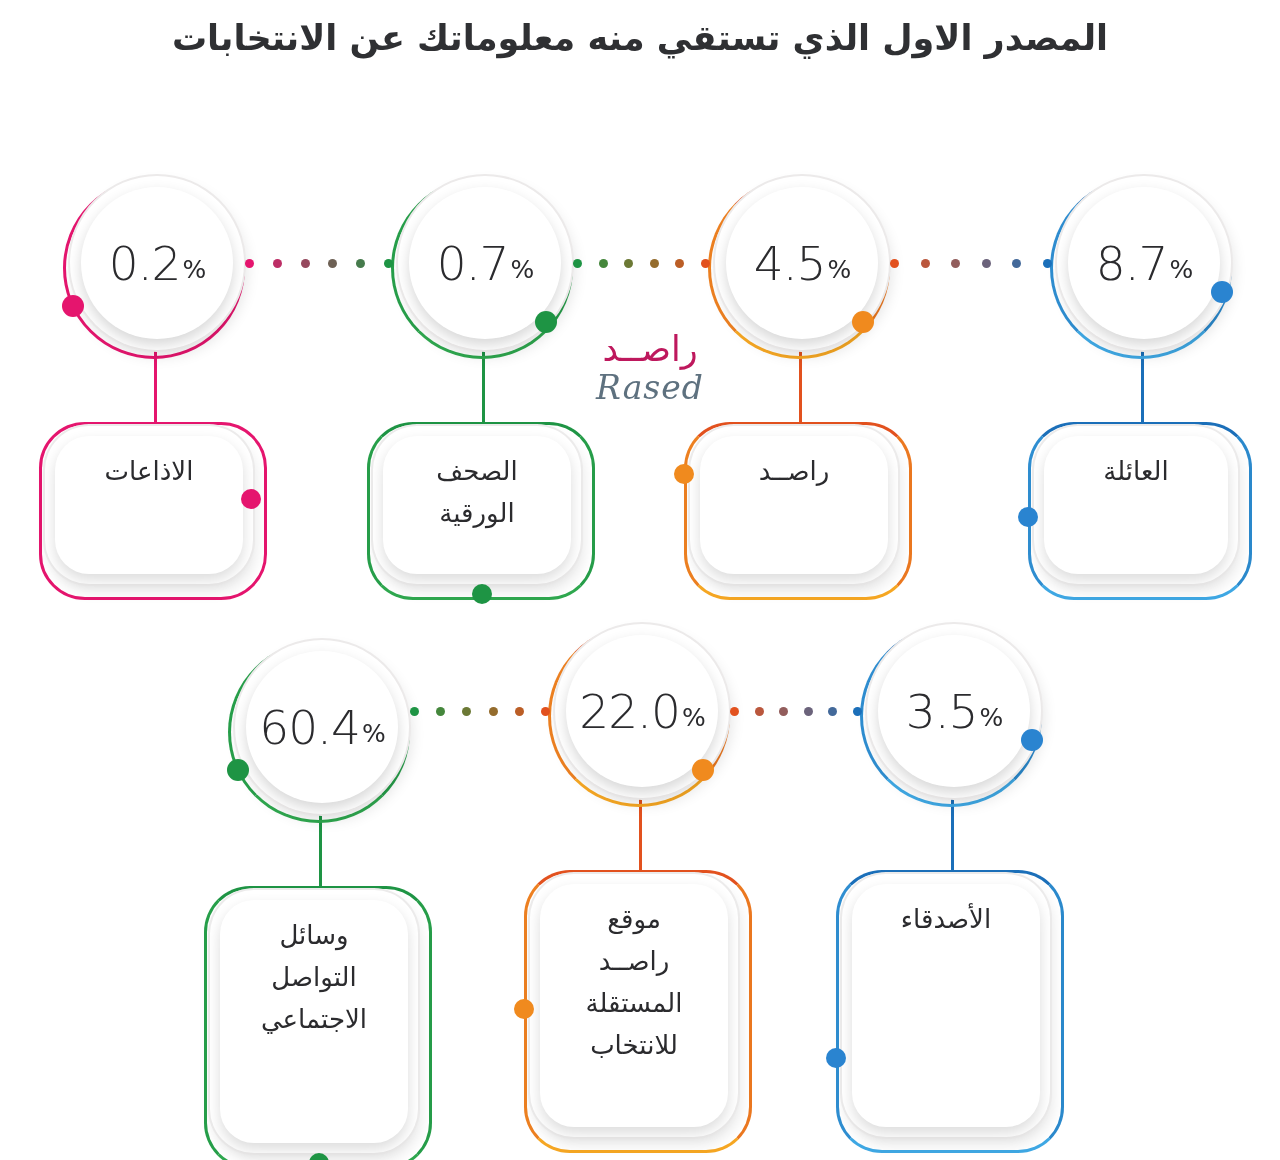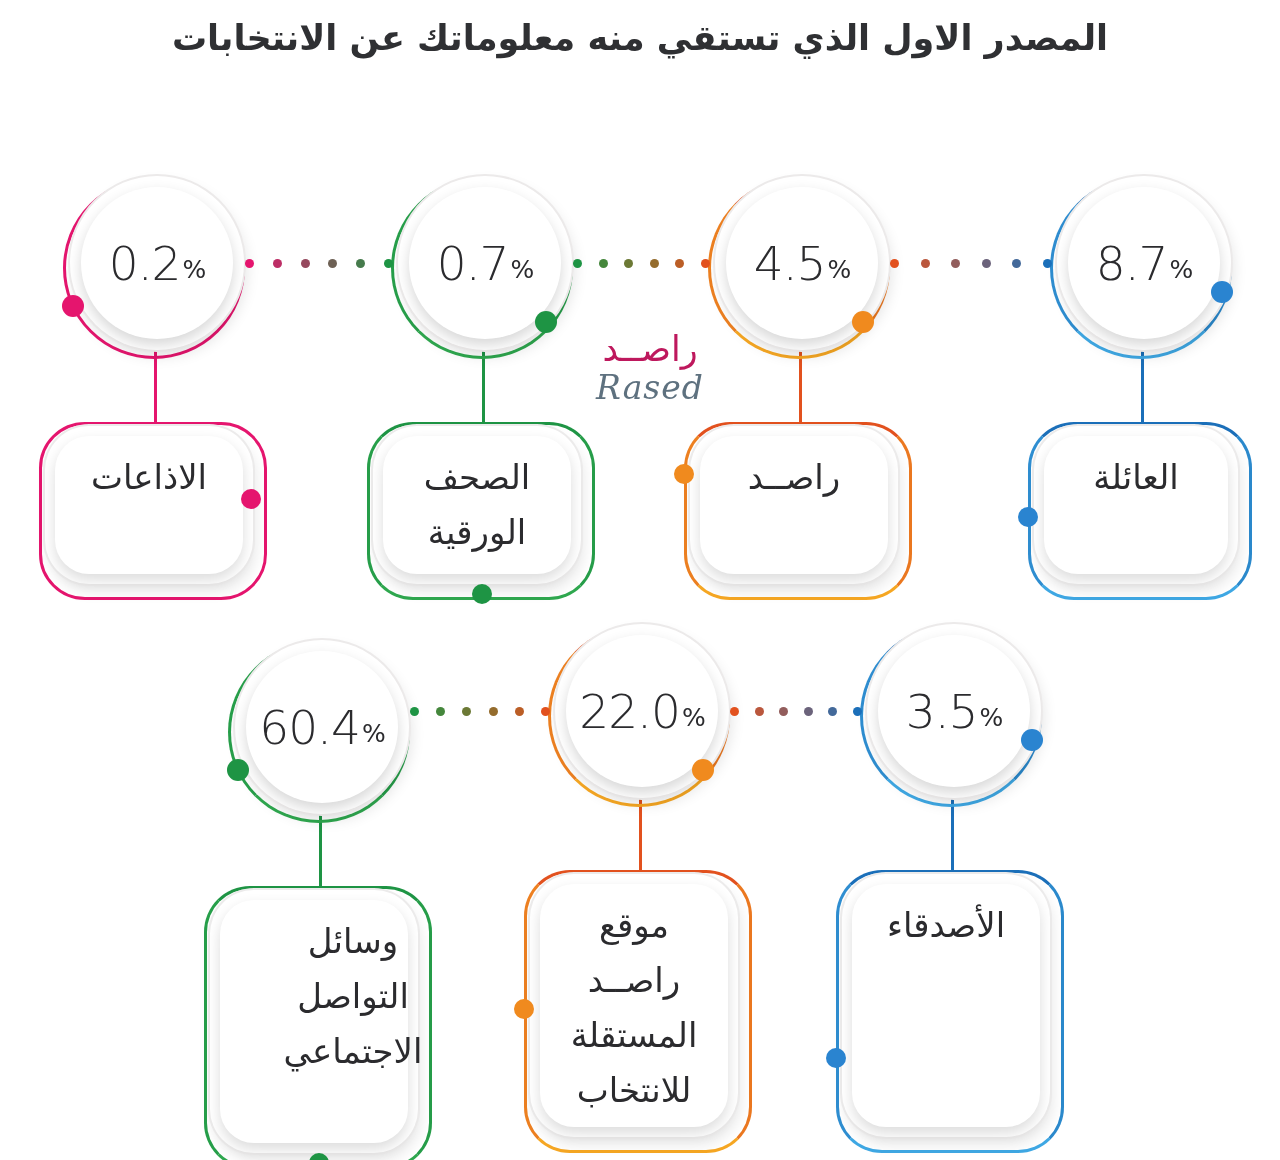--- a/index.html
+++ b/index.html
@@ -51,21 +51,21 @@
     box-shadow:0 6px 14px rgba(0,0,0,.14),
                0 0 0 10px #ffffff,
                0 0 0 12px #ecebeb,
                3px 8px 14px 10px rgba(0,0,0,.09);
   }
   .box-ring{position:absolute;border-style:solid;background:transparent;}
   .box-label{
     position:absolute;left:0;width:100%;
     text-align:center;direction:rtl;
     font-family:"DejaVu Sans","Liberation Sans",sans-serif;
-    font-size:34px;color:#2b2b2e;line-height:1.62;font-weight:400;
+    font-size:26px;color:#2b2b2e;line-height:1.62;font-weight:400;
   }
 
   
   .knob{position:absolute;border-radius:50%;}
 
   
   .dots{position:absolute;display:flex;align-items:center;justify-content:space-between;}
   .dots i{display:block;border-radius:50%;}
 
   
@@ -180,21 +180,21 @@
         <div class="stem" style="left: 318.5px; top: 795px; height: 79px; background: rgb(30, 148, 68);"></div>
         <div class="circ-ring" style="left: 228px; top: 625px; width: 176px; height: 176px; border-width: 3px; border-color: rgb(30, 148, 68) rgb(38, 157, 73) rgb(47, 168, 79) rgb(39, 159, 74);"></div>
         <div class="circ-shadow" style="left: 246px; top: 635px; width: 152px; height: 152px;"></div>
         <div class="pct" style="left: 246px; top: 635px; width: 152px; height: 152px;">
           <span>60.4</span>
           <span class="sign">%</span>
         </div>
         <div class="knob" style="left: 227.301px; top: 743.313px; width: 22px; height: 22px; background: rgb(30, 148, 68);"></div>
         <div class="box-ring" style="left: 204px; top: 870px; width: 222px; height: 277px; border-width: 3px; border-radius: 46px; border-color: rgb(30, 148, 68) rgb(38, 157, 73) rgb(47, 168, 79) rgb(39, 159, 74);"></div>
         <div class="box-shadow" style="left: 220px; top: 884px; width: 188px; height: 243px; border-radius: 34px;"></div>
-        <div class="box-label" style="left: 220px; top: 898px; width: 188px; padding-left: 39px;">
+        <div class="box-label" style="left: 220px; top: 898px; width: 188px;">
           <div>وسائل</div>
           <div>التواصل</div>
           <div>الاجتماعي</div>
         </div>
         <div class="knob" style="left: 309.44px; top: 1137px; width: 20px; height: 20px; background: rgb(30, 148, 68);"></div>
       </div>
       <div class="node" style="left: 0px; top: 0px; width: 1280px; height: 1130px; pointer-events: none;">
         <div class="stem" style="left: 638.5px; top: 795px; height: 79px; background: rgb(226, 81, 30);"></div>
         <div class="circ-ring" style="left: 548px; top: 625px; width: 176px; height: 176px; border-width: 3px; border-color: rgb(226, 81, 30) rgb(235, 120, 32) rgb(246, 167, 35) rgb(237, 128, 33);"></div>
         <div class="circ-shadow" style="left: 566px; top: 635px; width: 152px; height: 152px;"></div>

